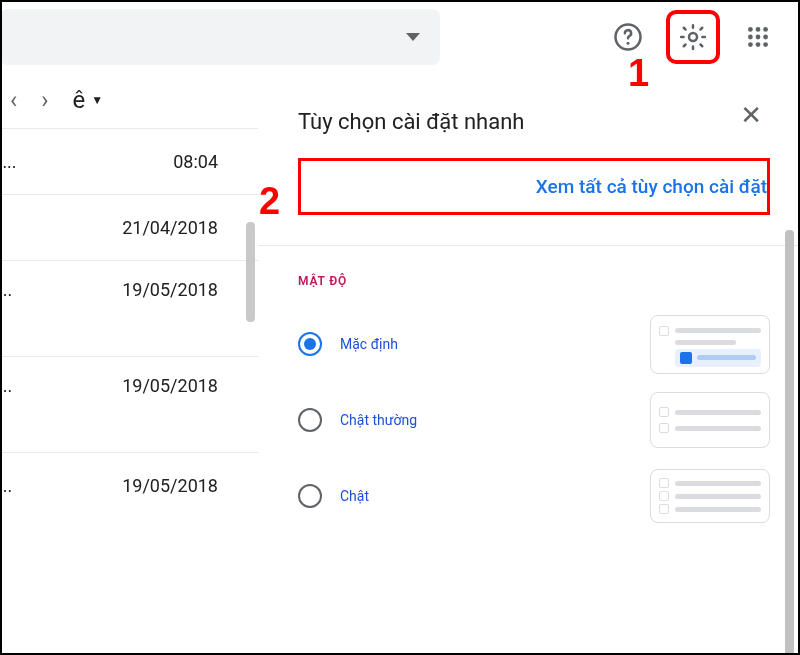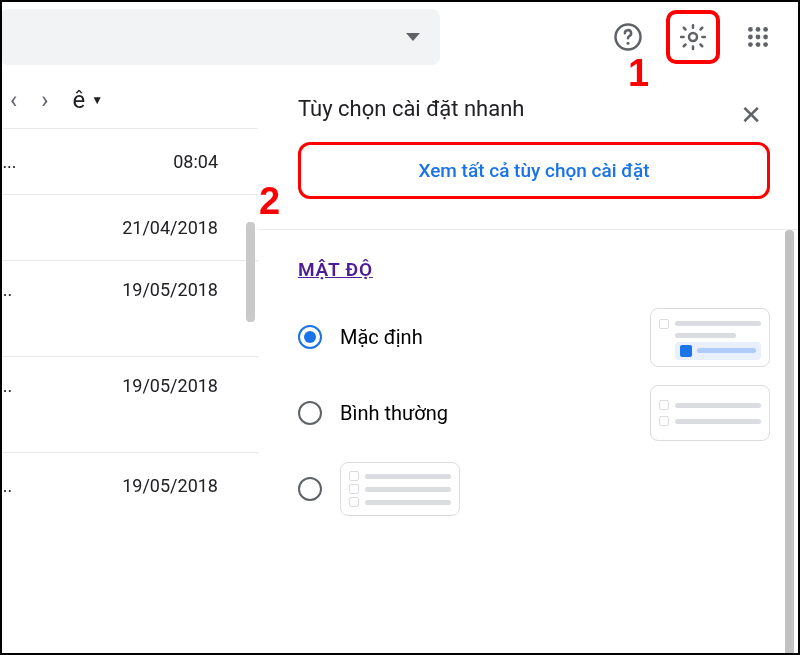--- a/index.html
+++ b/index.html
@@ -122,72 +122,71 @@
     border-radius: 4px;
   }
 
   .panel {
     flex: 1;
     position: relative;
     padding: 24px 28px 0 40px;
   }
   .panel-head {
     display: flex;
-    align-items: flex-start;
+    align-items: flex-end;
     justify-content: space-between;
-    margin-bottom: 8px;
+    margin-bottom: 24px;
   }
   .panel-title {
     font-size: 22px;
     color: #202124;
   }
   .close-x { font-size: 26px; color:#5f6368; cursor:pointer; padding:4px 8px;}
   .see-all {
     border: 3px solid #ff0000;
-    border-radius: 12px;
+    border-radius: 0;
     color: #1a73e8;
     font-size: 19px;
     font-weight: 500;
-    text-align: center;
+    text-align: right;
     padding: 14px 0;
     cursor: pointer;
     background: #fff;
   }
   hr.sep {
     border: none;
     border-top: 1px solid #e8eaed;
     margin: 30px -28px 0 -40px;
   }
   .section-label {
-    font-size: 19px;
+    font-size: 12px;
     letter-spacing: 0.8px;
-    color: #4c1d95;
+    color: #be185d;
     font-weight: 600;
     margin: 28px 0 18px 0;
-    text-decoration: underline;
   }
   .density-row {
     display: flex;
     align-items: center;
     gap: 18px;
     height: 76px;
   }
   .radio {
     width: 24px; height: 24px;
     border: 2.5px solid #5f6368;
     border-radius: 50%;
     display:flex; align-items:center; justify-content:center;
     flex-shrink:0;
   }
   .radio.checked { border-color: #1a73e8; }
   .radio.checked::after {
     content:"";
     width: 12px; height:12px; border-radius:50%; background:#1a73e8;
   }
-  .density-label { font-size: 20px; color:#000000; flex:1;}
+  .density-label { font-size: 14px; color:#1d4ed8; flex:1;}
   .preview {
     width: 120px;
     flex-shrink:0;
   }
   .preview-card {
     border: 1.5px solid #dadce0;
     border-radius: 8px;
     padding: 6px 8px;
   }
   .pline { height:5px; background:#dadce0; border-radius:3px; margin:3px 0;}
@@ -304,37 +303,38 @@
           <div class="chip">
               <div class="chip-icon"></div>
               <div class="pline"></div>
             </div>
         </div>
       </div>
     </div>
 
     <div class="density-row">
       <div class="radio"></div>
-      <div class="density-label">Bình thường</div>
+      <div class="density-label">Chật thường</div>
       <div class="preview">
         <div class="preview-card" style="padding:8px;">
           <div class="prow" style="margin:6px 0;">
               <span class="psquare"></span>
               <div class="pline"></div>
             </div>
           <div class="prow" style="margin:6px 0;">
               <span class="psquare"></span>
               <div class="pline"></div>
             </div>
         </div>
       </div>
     </div>
 
     <div class="density-row">
       <div class="radio"></div>
+      <div class="density-label">Chật</div>
       <div class="preview">
         <div class="preview-card" style="padding:5px 8px;">
           <div class="prow" style="margin:3px 0;">
               <span class="psquare"></span>
               <div class="pline"></div>
             </div>
           <div class="prow" style="margin:3px 0;">
               <span class="psquare"></span>
               <div class="pline"></div>
             </div>

